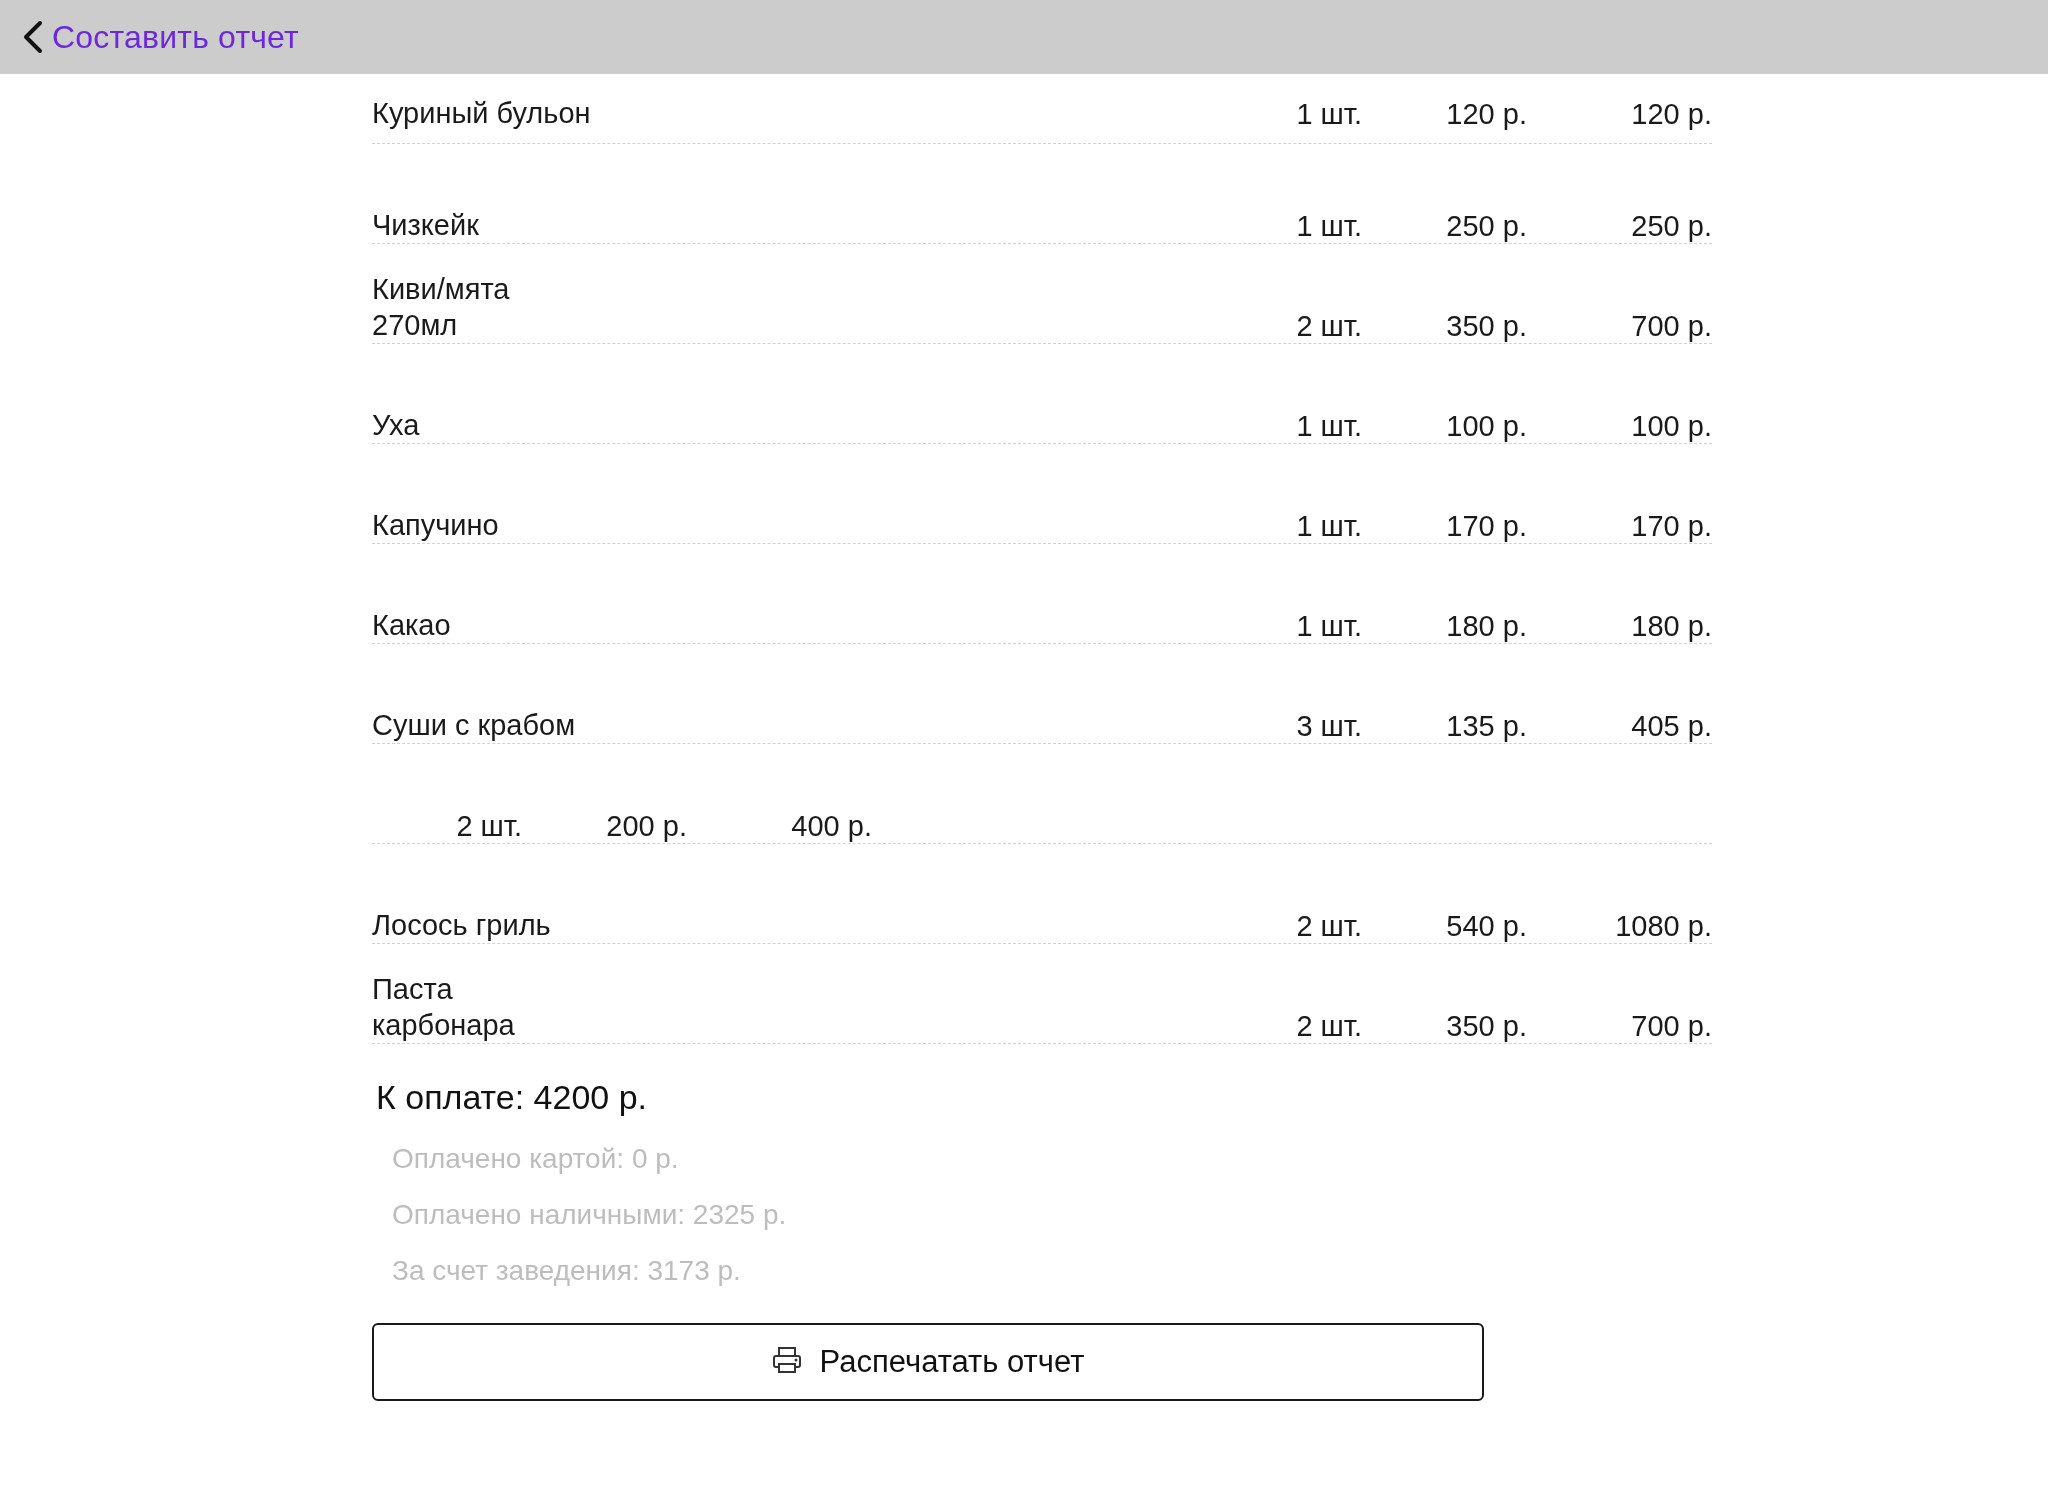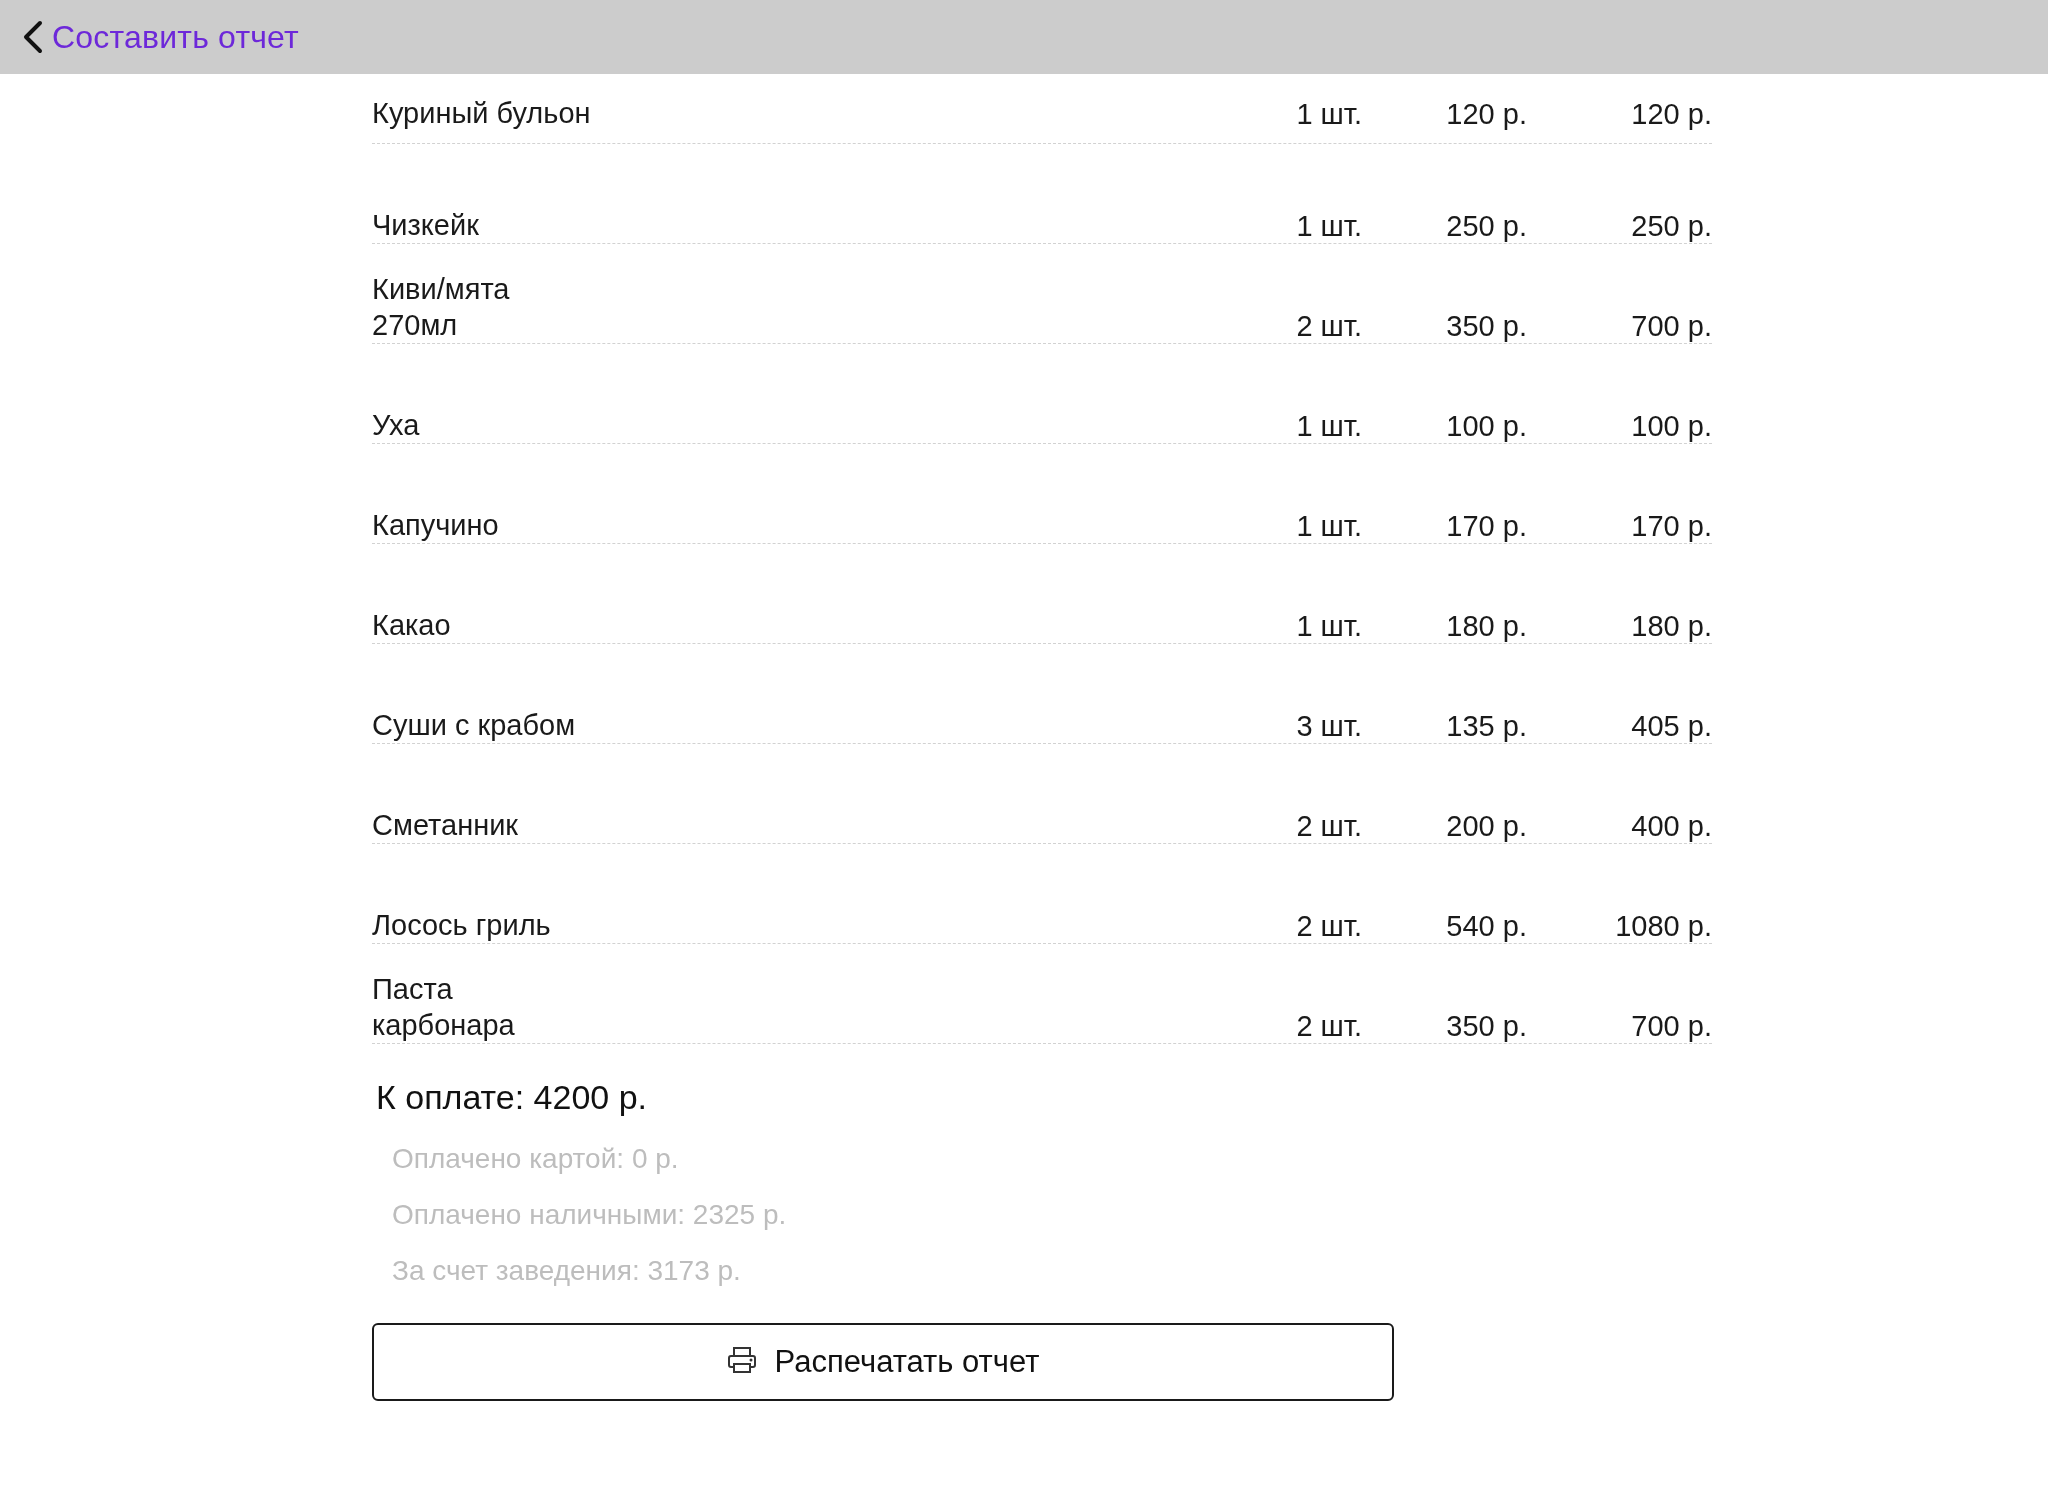--- a/index.html
+++ b/index.html
@@ -113,21 +113,21 @@
   .totals .muted.tight { margin-bottom: 24px; }
 
   
   .print-wrap {
     width: 1340px;
     margin-left: 372px;
     box-sizing: border-box;
     padding-top: 12px;
   }
   .print-button {
-    width: 1022px;
+    width: 1112px;
     height: 78px;
     margin-left: 0;
     border: 2px solid #1a1a1a;
     border-radius: 6px;
     background: #ffffff;
     display: flex;
     align-items: center;
     justify-content: center;
     gap: 18px;
     cursor: pointer;
@@ -199,21 +199,20 @@
     </div>
 
     <div class="row">
       <div class="name">Суши с крабом</div>
       <div class="qty">3 шт.</div>
       <div class="price">135 р.</div>
       <div class="sum">405 р.</div>
     </div>
 
     <div class="row">
-      <div class="name">Сметанник</div>
       <div class="qty">2 шт.</div>
       <div class="price">200 р.</div>
       <div class="sum">400 р.</div>
     </div>
 
     <div class="row">
       <div class="name">Лосось гриль</div>
       <div class="qty">2 шт.</div>
       <div class="price">540 р.</div>
       <div class="sum">1080 р.</div>

